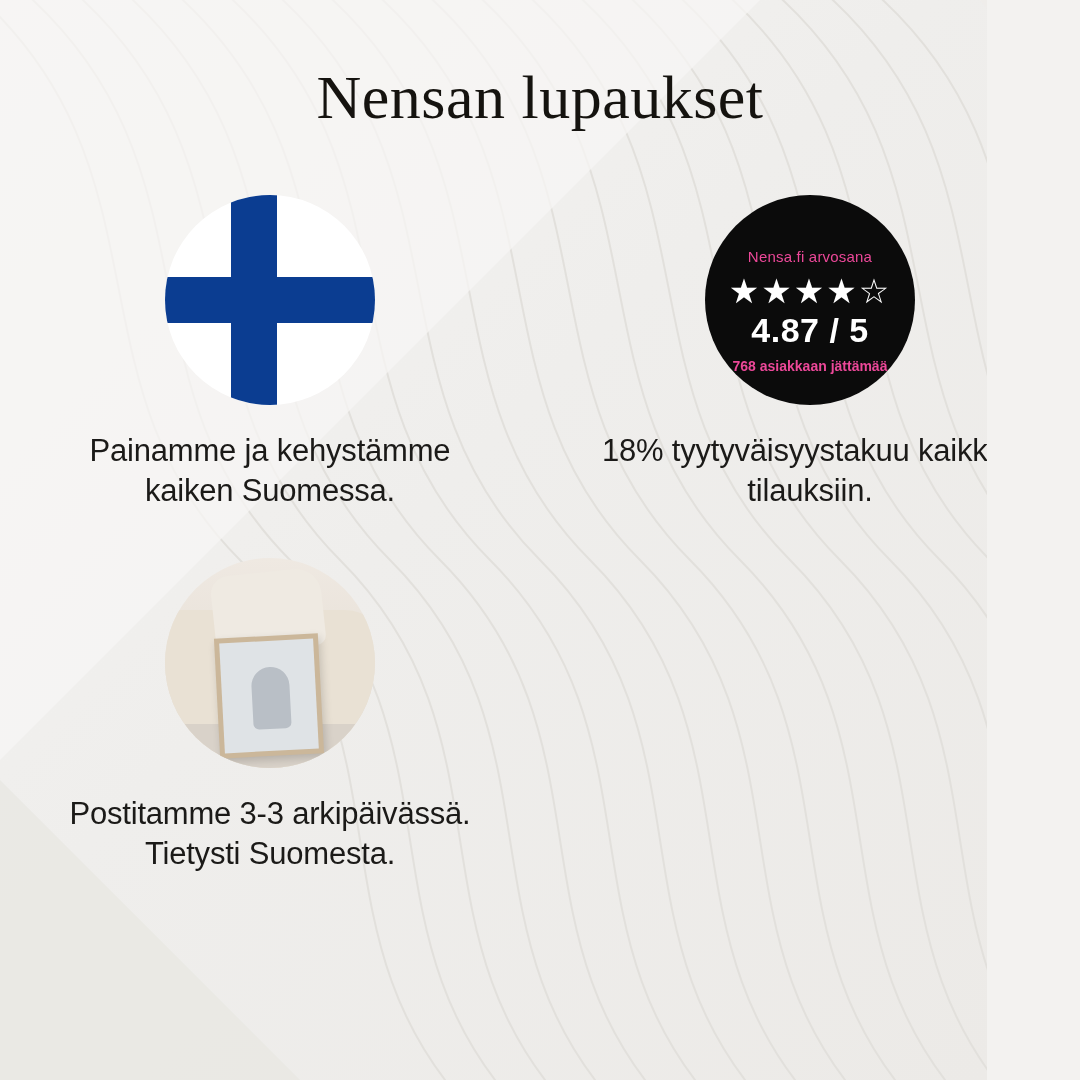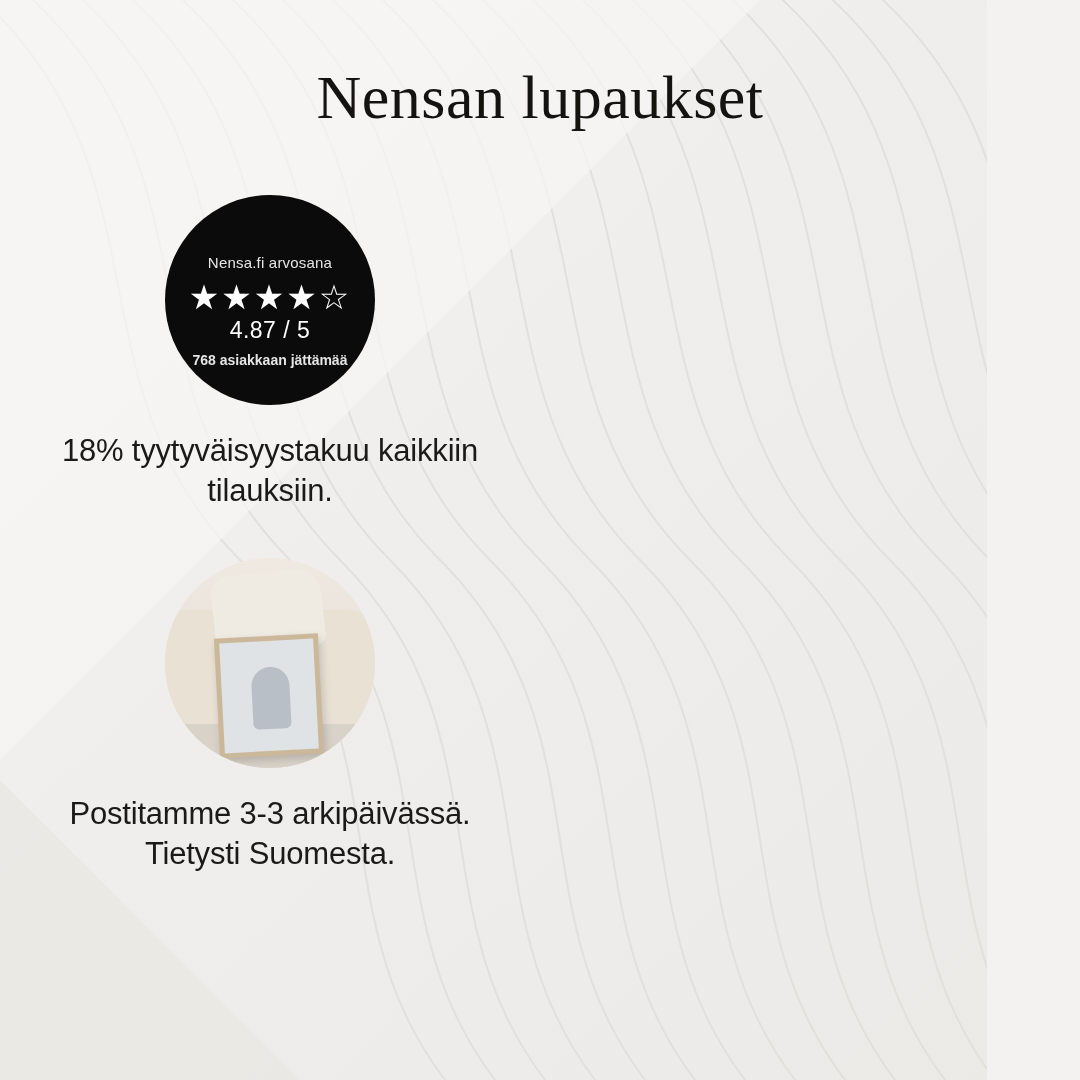--- a/index.html
+++ b/index.html
@@ -108,38 +108,38 @@
     color: #ffffff;
     display: flex;
     flex-direction: column;
     align-items: center;
     justify-content: center;
   }
   .badge .badge-top {
     font-size: 15px;
     letter-spacing: 0.2px;
     margin-top: 22px;
-    color: #e5e5e5;
+    color: #ec4899;
   }
   .badge .stars {
     font-size: 34px;
     letter-spacing: 2px;
     line-height: 1.1;
     margin-top: 8px;
   }
   .badge .score {
-    font-size: 23px;
-    font-weight: normal;
+    font-size: 34px;
+    font-weight: bold;
     letter-spacing: 0.5px;
   }
   .badge .badge-bottom {
     font-size: 14px;
     margin-top: 8px;
     font-weight: bold;
-    color: #e5e5e5;
+    color: #ec4899;
     white-space: nowrap;
   }
 
   
   .photo1 {
     background: linear-gradient(180deg, #efe9e2 0%, #e7e0d7 55%, #dfd8cf 100%);
   }
   .photo1 .sofa {
     position: absolute;
     left: -10px;
@@ -287,20 +287,27 @@
     <path d="M0 780 L 300 1080 L 0 1080 Z" fill="#e9e7e3" opacity="0.85"></path>
     <path d="M980 0 L 1080 0 L 1080 120 Z" fill="#efedea" opacity="0.7"></path>
   </svg>
 
   <div class="title">Nensan lupaukset</div>
 
   <div class="grid">
 
     <div class="row">
 
+      <div class="cell">
+        <div class="media flag">
+          <div class="cross-h"></div>
+          <div class="cross-v"></div>
+        </div>
+        <div class="caption">Painamme ja kehystämme kaiken Suomessa.</div>
+      </div>
 
       <div class="cell">
         <div class="media badge">
           <div class="badge-top">Nensa.fi arvosana</div>
           <div class="stars">★★★★☆</div>
           <div class="score">4.87 / 5</div>
           <div class="badge-bottom">768 asiakkaan jättämää</div>
         </div>
         <div class="caption">18% tyytyväisyystakuu kaikkiin tilauksiin.</div>
       </div>

